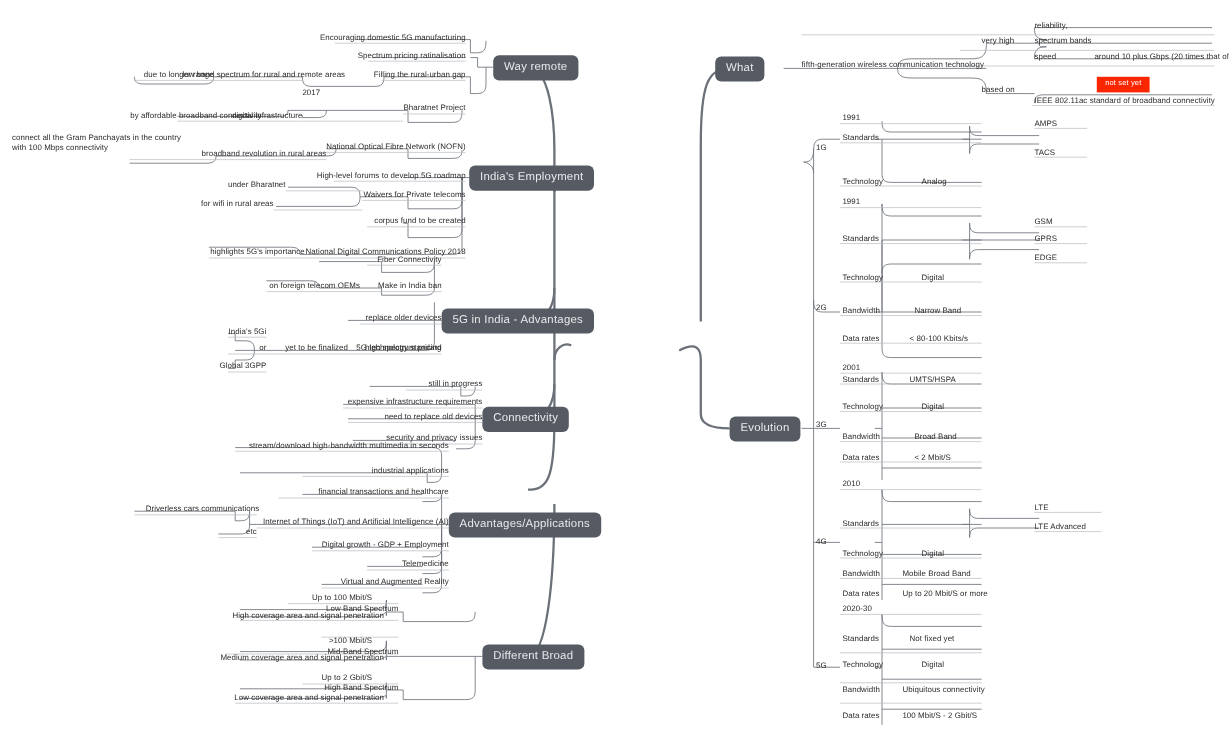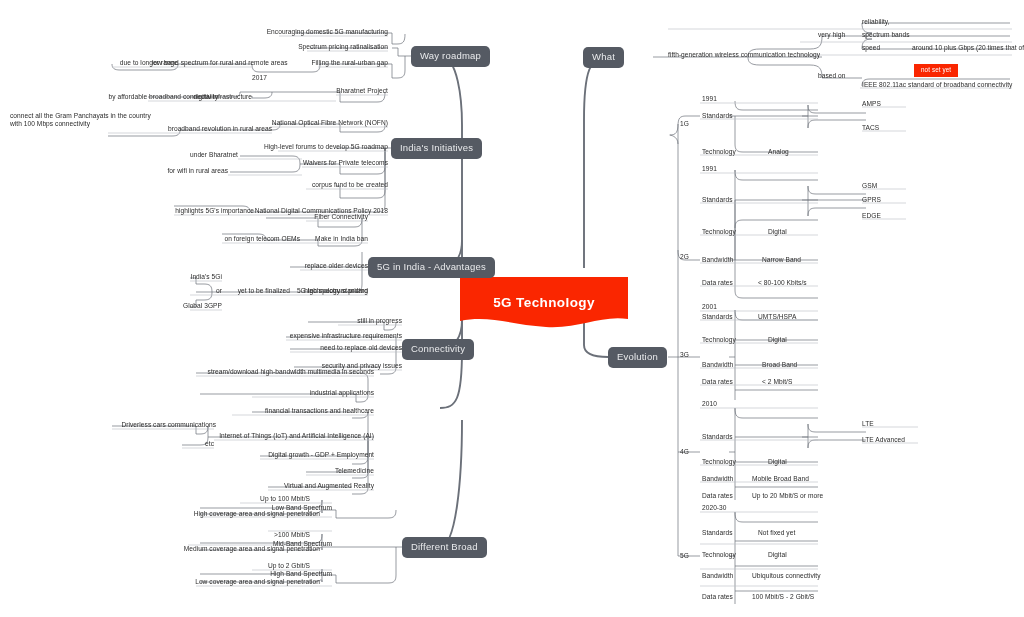--- a/index.html
+++ b/index.html
@@ -374,28 +374,22 @@
         <path d="M862,427 L918,427"></path>
         <path d="M862,443 L918,443"></path>
         <path d="M700,512 L818,512"></path>
         <path d="M700,544 L818,544"></path>
         <path d="M700,569 L818,569"></path>
         <path d="M700,586 L818,586"></path>
       </g>
     </g>
   </svg>
 
-  <div class="center-node">
-    <svg width="168" height="58" viewBox="0 0 168 58">
-      <path d="M0,0 L168,0 L168,42 C140,38 120,52 86,50 C52,48 30,38 0,44 Z" fill="#fa2600"></path>
-    </svg>
-    <div class="center-label">5G Technology</div>
-  </div>
-
-  <div class="pill" style="left:583px;top:47px;text-align:right;">What</div>
+
+  <div class="pill" style="left:596px;top:47px;text-align:right;">What</div>
   <div class="leaf" style="left:668px;top:51px;">fifth-generation wireless communication technology</div>
 
   <div class="leaf" style="left:818px;top:31px;">very high</div>
   <div class="leaf" style="left:862px;top:18px;">reliability,</div>
   <div class="leaf" style="left:862px;top:31px;">spectrum bands</div>
   <div class="leaf" style="left:862px;top:44px;">speed</div>
   <div class="leaf" style="left:912px;top:44px;">around 10 plus Gbps (20 times that of 4G)</div>
 
   <div class="leaf" style="left:818px;top:72px;">based on</div>
   <div class="badge" style="left:914px;top:64px;">not set yet</div>
@@ -452,28 +446,28 @@
   <div class="leaf" style="left:702px;top:529px;">Standards</div>
   <div class="leaf" style="left:758px;top:529px;">Not fixed yet</div>
   <div class="leaf" style="left:702px;top:537px;"></div>
   <div class="leaf" style="left:702px;top:551px;">Technology</div>
   <div class="leaf" style="left:768px;top:551px;">Digital</div>
   <div class="leaf" style="left:702px;top:572px;">Bandwidth</div>
   <div class="leaf" style="left:752px;top:572px;">Ubiquitous connectivity</div>
   <div class="leaf" style="left:702px;top:593px;">Data rates</div>
   <div class="leaf" style="left:752px;top:593px;">100 Mbit/S - 2 Gbit/S</div>
 
-  <div class="pill" style="left:411px;top:46px;">Way roadmap</div>
+  <div class="pill" style="left:411px;top:46px;">Way remote</div>
   <div class="leaf r" style="left:188px;top:28px;width:200px;">Encouraging domestic 5G manufacturing</div>
   <div class="leaf r" style="left:208px;top:43px;width:180px;">Spectrum pricing ratinalisation</div>
   <div class="leaf r" style="left:228px;top:59px;width:160px;">Filling the rural-urban gap</div>
   <div class="leaf r" style="left:152px;top:59px;width:100px;">low band spectrum for rural and remote areas</div>
   <div class="leaf r" style="left:88px;top:59px;width:90px;">due to longer range</div>
 
-  <div class="pill" style="left:391px;top:138px;">India's Initiatives</div>
+  <div class="pill" style="left:391px;top:138px;">India's Employment</div>
   <div class="leaf r" style="left:288px;top:87px;width:100px;">Bharatnet Project</div>
   <div class="leaf" style="left:252px;top:74px;">2017</div>
   <div class="leaf r" style="left:182px;top:93px;width:70px;">digital infrastructure</div>
   <div class="leaf r" style="left:108px;top:93px;width:110px;">by affordable broadband connectivity</div>
   <div class="leaf r" style="left:248px;top:119px;width:140px;">National Optical Fibre Network (NOFN)</div>
   <div class="leaf r" style="left:150px;top:125px;width:122px;">broadband revolution in rural areas</div>
   <div class="leaf two" style="left:10px;top:112px;width:145px;">connect all the Gram Panchayats in the country with 100 Mbps connectivity</div>
   <div class="leaf r" style="left:248px;top:143px;width:140px;">High-level forums to develop 5G roadmap</div>
   <div class="leaf r" style="left:278px;top:159px;width:110px;">Waivers for Private telecoms</div>
   <div class="leaf r" style="left:168px;top:151px;width:70px;">under Bharatnet</div>
@@ -493,20 +487,21 @@
   <div class="leaf r" style="left:160px;top:273px;width:62px;">India's 5Gi</div>
   <div class="leaf r" style="left:160px;top:287px;width:62px;">or</div>
   <div class="leaf r" style="left:160px;top:302px;width:62px;">Global 3GPP</div>
 
   <div class="pill" style="left:402px;top:339px;">Connectivity</div>
   <div class="leaf r" style="left:302px;top:317px;width:100px;">still in progress</div>
   <div class="leaf r" style="left:272px;top:332px;width:130px;">expensive infrastructure requirements</div>
   <div class="leaf r" style="left:282px;top:344px;width:120px;">need to replace old devices</div>
   <div class="leaf r" style="left:282px;top:362px;width:120px;">security and privacy issues</div>
 
+  <div class="pill" style="left:374px;top:427px;">Advantages/Applications</div>
   <div class="leaf r" style="left:184px;top:368px;width:190px;">stream/download high-bandwidth multimedia in seconds</div>
   <div class="leaf r" style="left:244px;top:389px;width:130px;">industrial applications</div>
   <div class="leaf r" style="left:224px;top:407px;width:150px;">financial transactions and healthcare</div>
   <div class="leaf r" style="left:204px;top:432px;width:170px;">Internet of Things (IoT) and Artificial Intelligence (AI)</div>
   <div class="leaf r" style="left:106px;top:421px;width:110px;">Driverless cars communications</div>
   <div class="leaf r" style="left:172px;top:440px;width:42px;">etc</div>
   <div class="leaf r" style="left:254px;top:451px;width:120px;">Digital growth - GDP + Employment</div>
   <div class="leaf r" style="left:294px;top:467px;width:80px;">Telemedicine</div>
   <div class="leaf r" style="left:254px;top:482px;width:120px;">Virtual and Augmented Reality</div>
 

